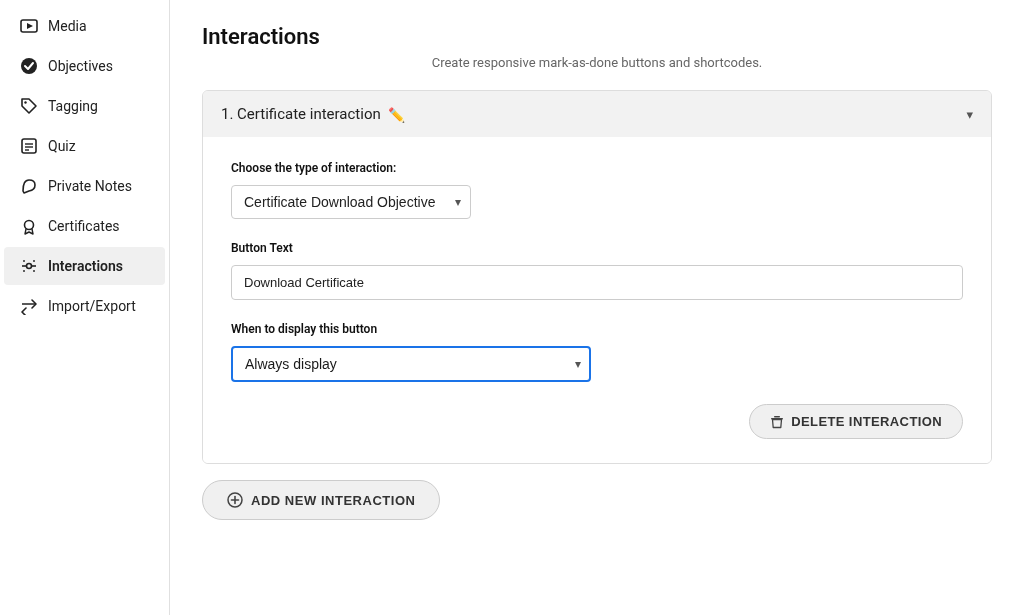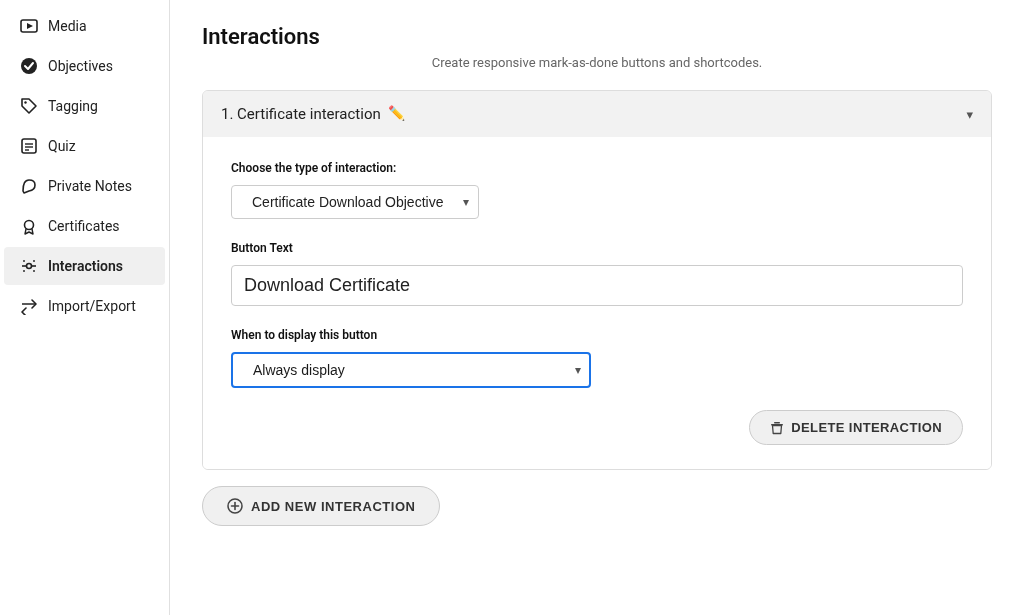--- a/index.html
+++ b/index.html
@@ -78,21 +78,21 @@
     .interaction-header {
       background: #f2f2f2;
       display: flex;
       align-items: center;
       justify-content: space-between;
       padding: 14px 18px;
       cursor: pointer;
     }
     .interaction-header-left {
       display: flex;
-      align-items: flex-start;
+      align-items: flex-end;
       gap: 8px;
       font-size: 15px;
       color: #222;
     }
     .edit-icon {
       color: #888;
       font-size: 14px;
       cursor: pointer;
     }
     .chevron-down {
@@ -119,21 +119,21 @@
     .select-wrapper {
       position: relative;
       display: inline-block;
     }
     .select-wrapper select {
       appearance: none;
       -webkit-appearance: none;
       background: #fff;
       border: 1px solid #ccc;
       border-radius: 4px;
-      padding: 8px 34px 8px 20px;
+      padding: 8px 34px 8px 12px;
       font-size: 14px;
       color: #222;
       cursor: pointer;
       outline: none;
     }
     .select-wrapper::after {
       content: '▾';
       position: absolute;
       right: 10px;
       top: 50%;
@@ -151,21 +151,21 @@
 
     .type-select select { min-width: 240px; }
     .cert-select select { min-width: 260px; }
 
     
     .text-input {
       width: 100%;
       border: 1px solid #ccc;
       border-radius: 4px;
       padding: 9px 12px;
-      font-size: 18px;
+      font-size: 13px;
       color: #222;
       outline: none;
     }
 
     
     .delete-btn {
       background: #f0f0f0;
       border: 1px solid #ccc;
       border-radius: 20px;
       padding: 9px 20px;

